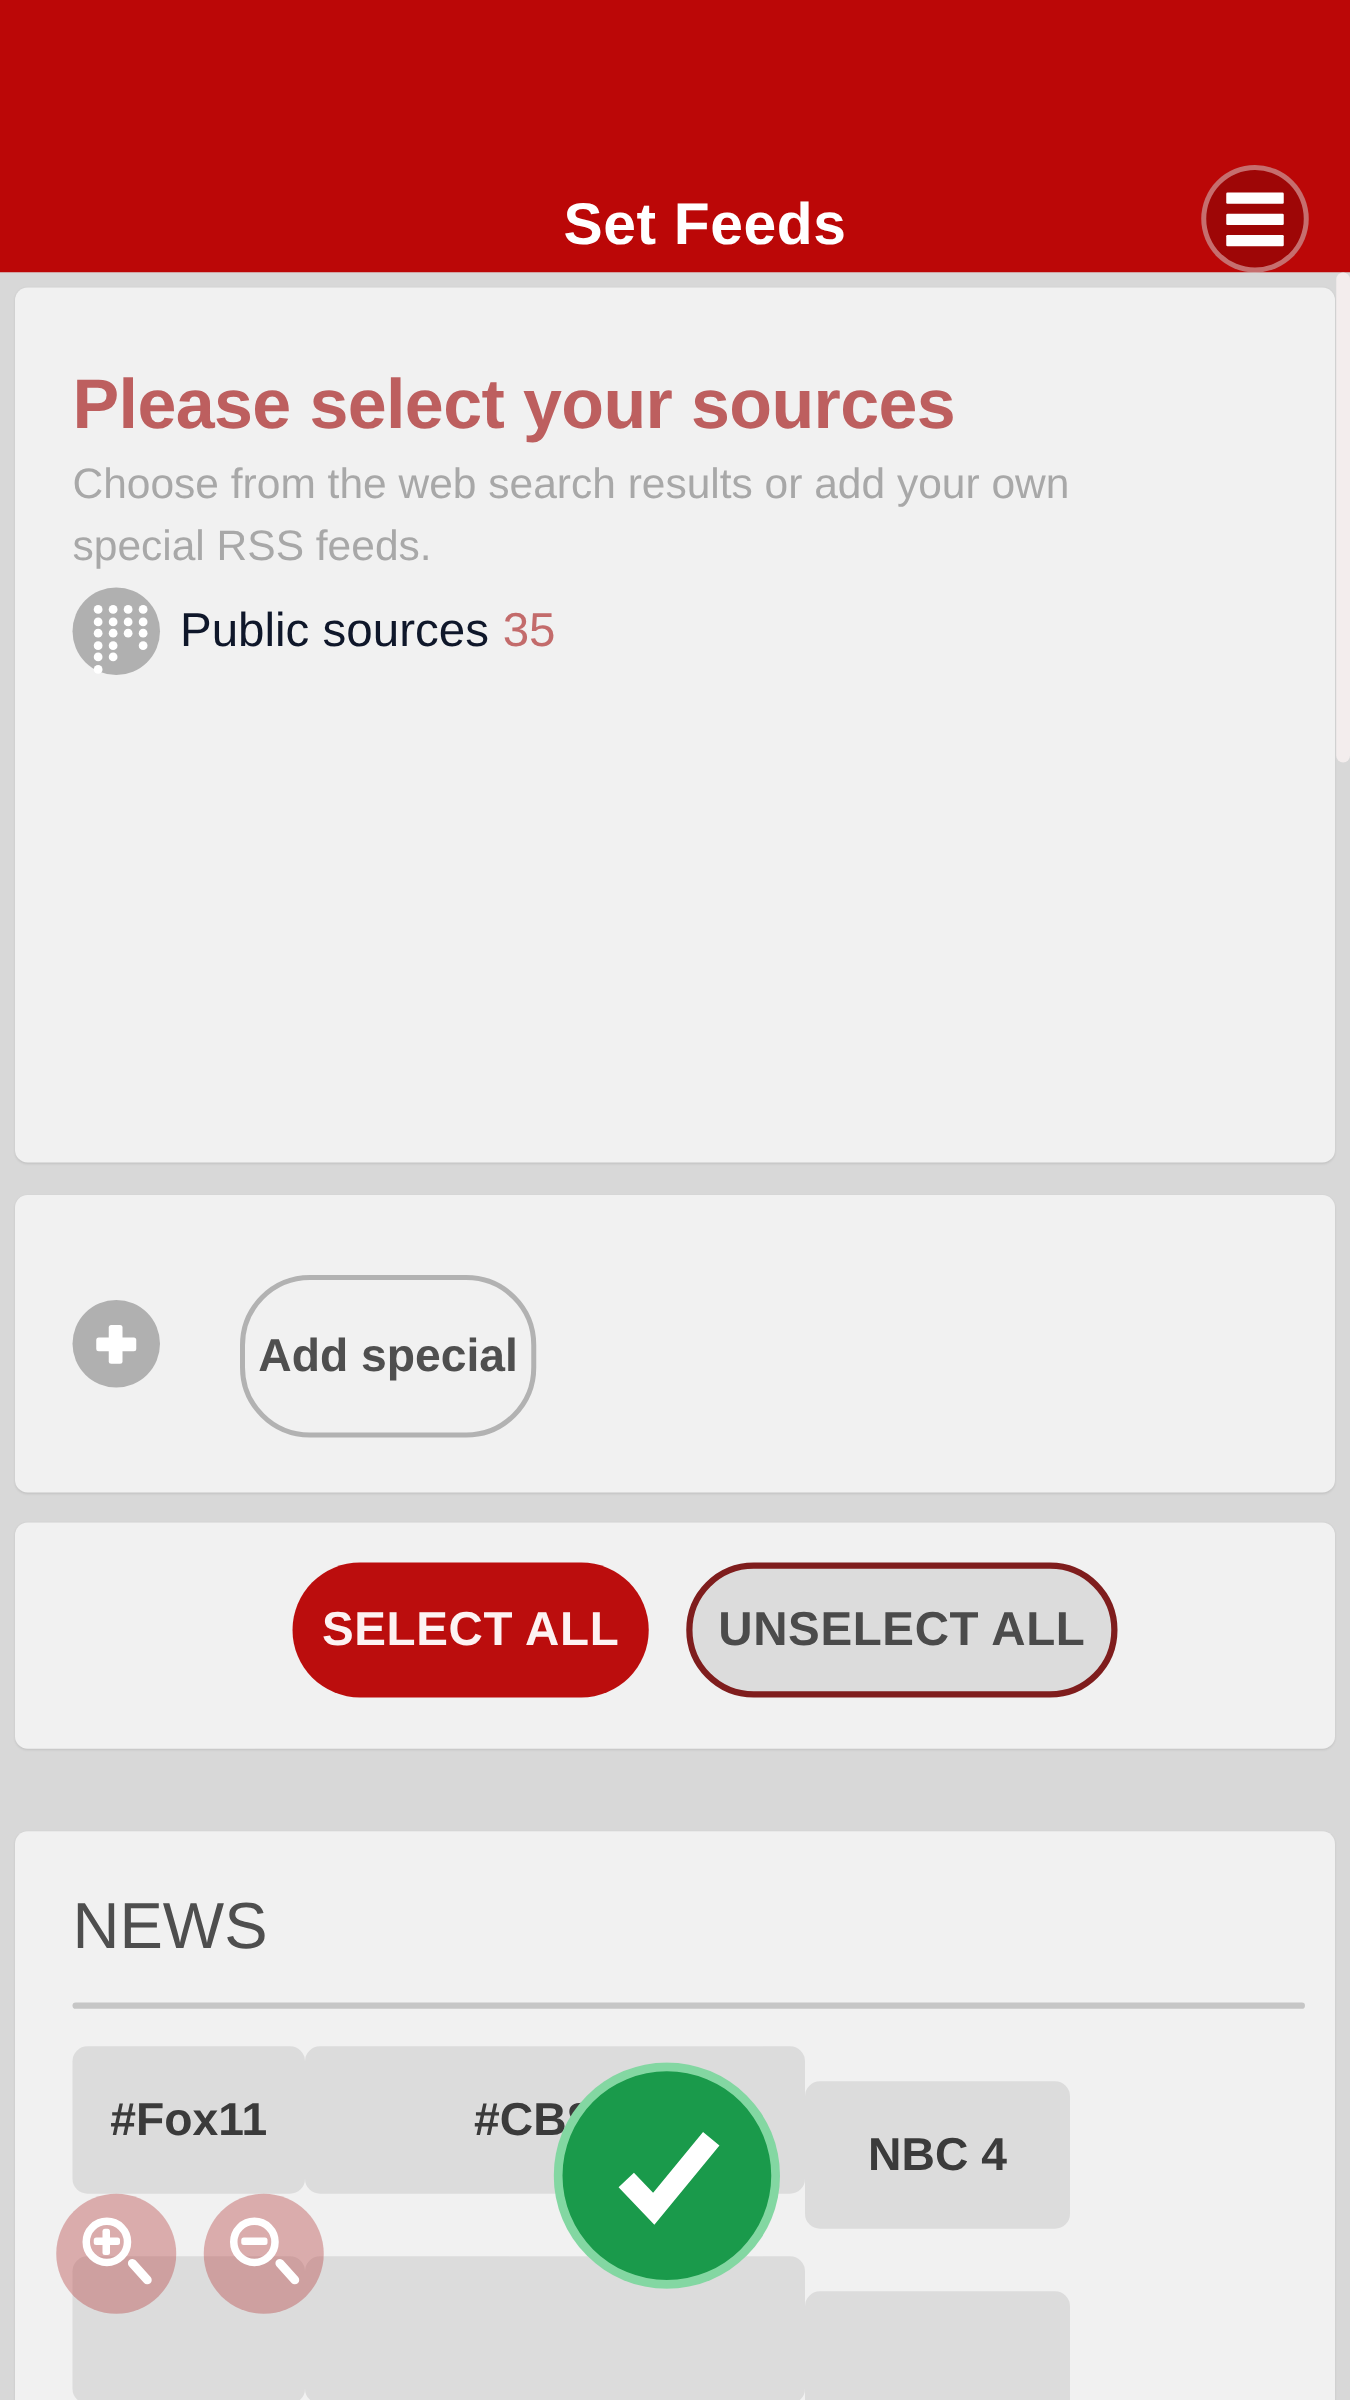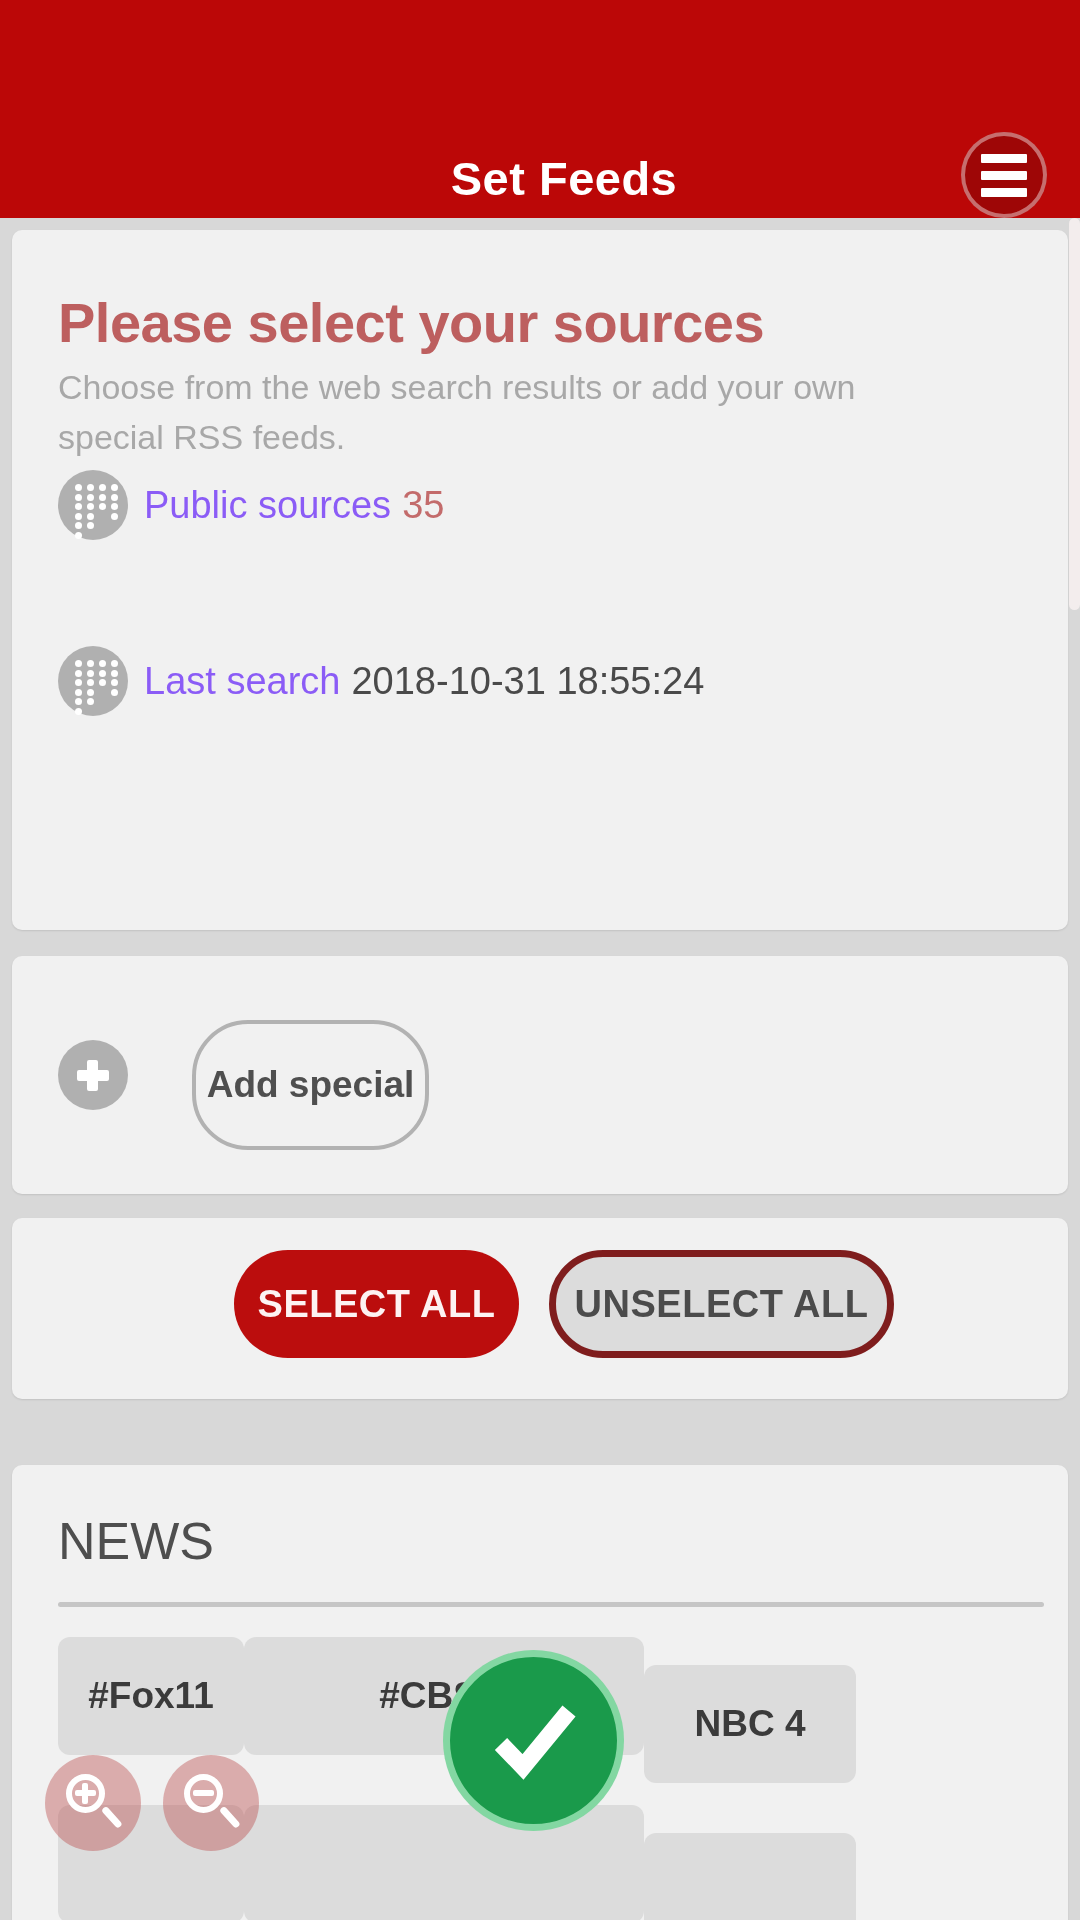--- a/index.html
+++ b/index.html
@@ -142,21 +142,21 @@
   .dot-icon i {
     position: absolute;
     width: 7px;
     height: 7px;
     background: #ffffff;
     border-radius: 50%;
   }
   .info-label {
     margin-left: 16px;
     font-size: 38px;
-    color: #8b5cf6;
+    color: #0f172a;
     white-space: nowrap;
   }
   .info-value {
     margin-left: 11px;
     font-size: 38px;
     color: #c36b6b;
     white-space: nowrap;
   }
 
   
@@ -222,21 +222,21 @@
     color: #fdf2f2;
     font-size: 38px;
     font-weight: bold;
     letter-spacing: 0.5px;
   }
   #btn-unselect-all {
     left: 537px;
     top: 32px;
     width: 345px;
     background: #dcdcdc;
-    border: 7px solid #7f1d1d;
+    border: 5px solid #7f1d1d;
   }
   #btn-unselect-all span {
     color: #4b4b4b;
     font-size: 38px;
     font-weight: bold;
     letter-spacing: 0.5px;
   }
 
   
   .news-title {
@@ -385,44 +385,20 @@
           <i style="left: 53px; top: 42.5px;"></i>
           <i style="left: 17px; top: 52px;"></i>
           <i style="left: 29px; top: 52px;"></i>
           <i style="left: 17px; top: 61.5px;"></i>
         </span>
       <span class="info-label">Public sources</span>
       <span class="info-value">35</span>
     </div>
 
 
-    <div class="info-row" id="info-row-2">
-      <span class="dot-icon">
-          <i style="left: 17px; top: 14px;"></i>
-          <i style="left: 29px; top: 14px;"></i>
-          <i style="left: 41px; top: 14px;"></i>
-          <i style="left: 53px; top: 14px;"></i>
-          <i style="left: 17px; top: 23.5px;"></i>
-          <i style="left: 29px; top: 23.5px;"></i>
-          <i style="left: 41px; top: 23.5px;"></i>
-          <i style="left: 53px; top: 23.5px;"></i>
-          <i style="left: 17px; top: 33px;"></i>
-          <i style="left: 29px; top: 33px;"></i>
-          <i style="left: 41px; top: 33px;"></i>
-          <i style="left: 53px; top: 33px;"></i>
-          <i style="left: 17px; top: 42.5px;"></i>
-          <i style="left: 29px; top: 42.5px;"></i>
-          <i style="left: 53px; top: 42.5px;"></i>
-          <i style="left: 17px; top: 52px;"></i>
-          <i style="left: 29px; top: 52px;"></i>
-          <i style="left: 17px; top: 61.5px;"></i>
-        </span>
-      <span class="info-label">Last search</span>
-      <span class="info-value" style="color:#4a4a4a;">2018-10-31 18:55:24</span>
-    </div>
   </div>
 
   <div class="card" id="card-add">
     <div class="plus-icon"></div>
     <div class="pill-outline">
       <span>Add special</span>
     </div>
   </div>
 
   <div class="card" id="card-bulk">

